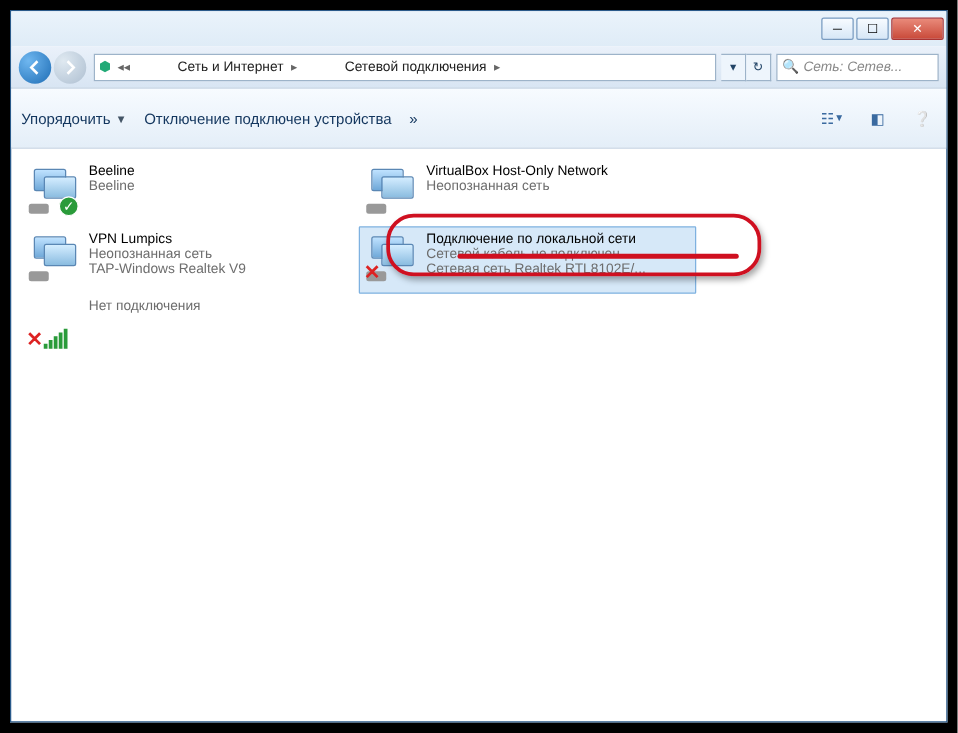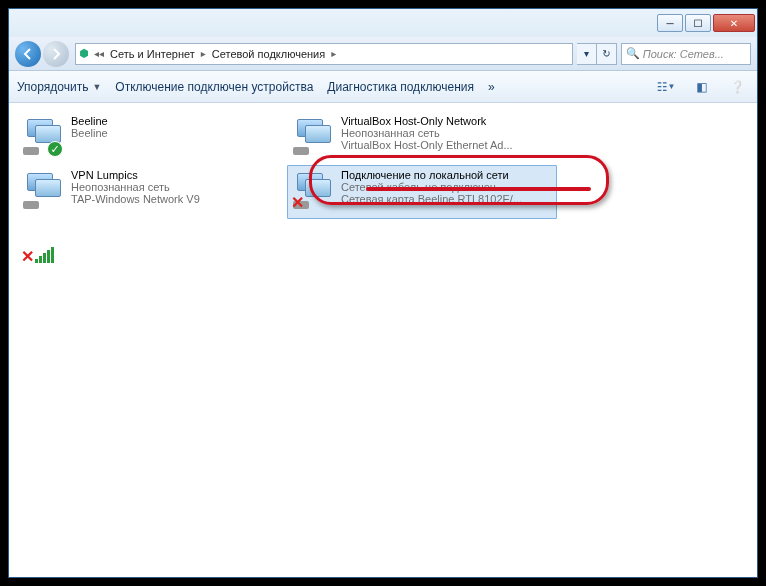--- a/index.html
+++ b/index.html
@@ -23,31 +23,31 @@
 .nav-back, .nav-fwd {
   width:26px; height:26px; border-radius:50%; margin-right:2px;
   display:flex;align-items:center;justify-content:center;color:#fff;
 }
 .nav-back { background: radial-gradient(circle at 30% 30%, #6fb7f0, #1e6db5); }
 .nav-fwd { background: radial-gradient(circle at 30% 30%, #dfe9f1, #aebfd1); }
 .addr {
   flex:1; height:22px; margin:0 4px; border:1px solid #9db3c9; background:#fff;
   display:flex; align-items:center; font-size:11px; color:#222;
 }
-.addr .crumb { padding:0 4px; }
+.addr .crumb { padding:0 4px;margin-left:32px; }
 .addr .sep { color:#666; font-size:10px; padding:0 2px; }
 .addr .netico { width:16px; text-align:center; color:#2a7; }
 .refresh, .sdrop { width:20px; height:22px; display:flex;align-items:center;justify-content:center; border:1px solid #9db3c9; border-left:0; background:#eef5fc; color:#246; font-size:10px;}
 .searchbox {
   width:130px; height:22px; margin-left:4px; border:1px solid #9db3c9; background:#fff;
   display:flex; align-items:center; padding:0 4px; font-size:11px; color:#888; font-style:italic;
 }
 .searchbox .sico { margin-right:3px; color:#5a84b8; font-style:normal; }
 .toolbar {
-  height:32px; display:flex; align-items:center; padding:0 8px; gap:14px;
+  height:48px; display:flex; align-items:center; padding:0 8px; gap:14px;
   background: linear-gradient(#f7fbff,#e4eef8); border-bottom:1px solid #c6d4e3;
   font-size:12px; color:#13365e;
 }
 .tbtn { display:flex; align-items:center; gap:4px; cursor:default; }
 .spacer { flex:1; }
 .ticon { width:22px; height:22px; display:flex;align-items:center;justify-content:center; color:#3a6aa0; font-size:12px;}
 .content { position:relative; height: calc(100% - 94px); padding: 8px; overflow:auto; }
 .grid { display:flex; flex-wrap:wrap; }
 .col { width: 270px; }
 .item {
@@ -106,31 +106,30 @@
       <span class="sep">◂◂</span>
       <span class="crumb">Сеть и Интернет</span>
       <span class="sep">▸</span>
       <span class="crumb">Сетевой подключения</span>
       <span class="sep">▸</span>
     </div>
     <div class="sdrop">▾</div>
     <div class="refresh">↻</div>
     <div class="searchbox">
       <span class="sico">🔍</span>
-      <span>Поиск: Сетев...</span>
+      <span>Сеть: Сетев...</span>
     </div>
   </div>
 
   <div class="toolbar">
     <div class="tbtn">
       <span>Упорядочить</span>
       <span style="font-size:9px;color:#456">▼</span>
     </div>
     <div class="tbtn">Отключение подключен устройства</div>
-    <div class="tbtn">Диагностика подключения</div>
     <div class="tbtn">»</div>
     <div class="spacer"></div>
     <div class="ticon">☷ <span style="font-size:8px">▼</span></div>
     <div class="ticon">◧</div>
     <div class="ticon" style="color:#2a7fd4">❔</div>
   </div>
 
   <div class="content">
     <div class="grid">
       <div class="col">
@@ -154,69 +153,69 @@
           <div class="iconwrap">
             <div class="neticon">
                 <div class="mon"></div>
                 <div class="mon2"></div>
                 <div class="plug"></div>
               </div>
           </div>
           <div class="txt">
             <div class="t1">VPN Lumpics</div>
             <div class="t2">Неопознанная сеть</div>
-            <div class="t3">TAP-Windows Network V9</div>
+            <div class="t3">TAP-Windows Realtek V9</div>
           </div>
         </div>
 
         <div class="item">
           <div class="iconwrap">
             <div class="badge-x">✕</div>
             <div class="bars">
                 <span></span>
                 <span></span>
                 <span></span>
                 <span></span>
                 <span></span>
               </div>
           </div>
           <div class="txt">
+            <div class="t2">Нет подключения</div>
           </div>
         </div>
       </div>
       <div class="col">
 
         <div class="item">
           <div class="iconwrap">
             <div class="neticon">
                 <div class="mon"></div>
                 <div class="mon2"></div>
                 <div class="plug"></div>
               </div>
           </div>
           <div class="txt">
             <div class="t1">VirtualBox Host-Only Network</div>
             <div class="t2">Неопознанная сеть</div>
-            <div class="t3">VirtualBox Host-Only Ethernet Ad...</div>
           </div>
         </div>
 
         <div class="item selected">
           <div class="iconwrap">
             <div class="neticon">
                 <div class="mon"></div>
                 <div class="mon2"></div>
                 <div class="plug"></div>
               </div>
             <div class="badge-x">✕</div>
           </div>
           <div class="txt">
             <div class="t1">Подключение по локальной сети</div>
             <div class="t2">Сетевой кабель не подключен</div>
-            <div class="t3">Сетевая карта Beeline RTL8102E/...</div>
+            <div class="t3">Сетевая сеть Realtek RTL8102E/...</div>
           </div>
         </div>
       </div>
     </div>
 
     <div class="highlight-ring"></div>
     <div class="highlight-under"></div>
   </div>
 
 </div>

